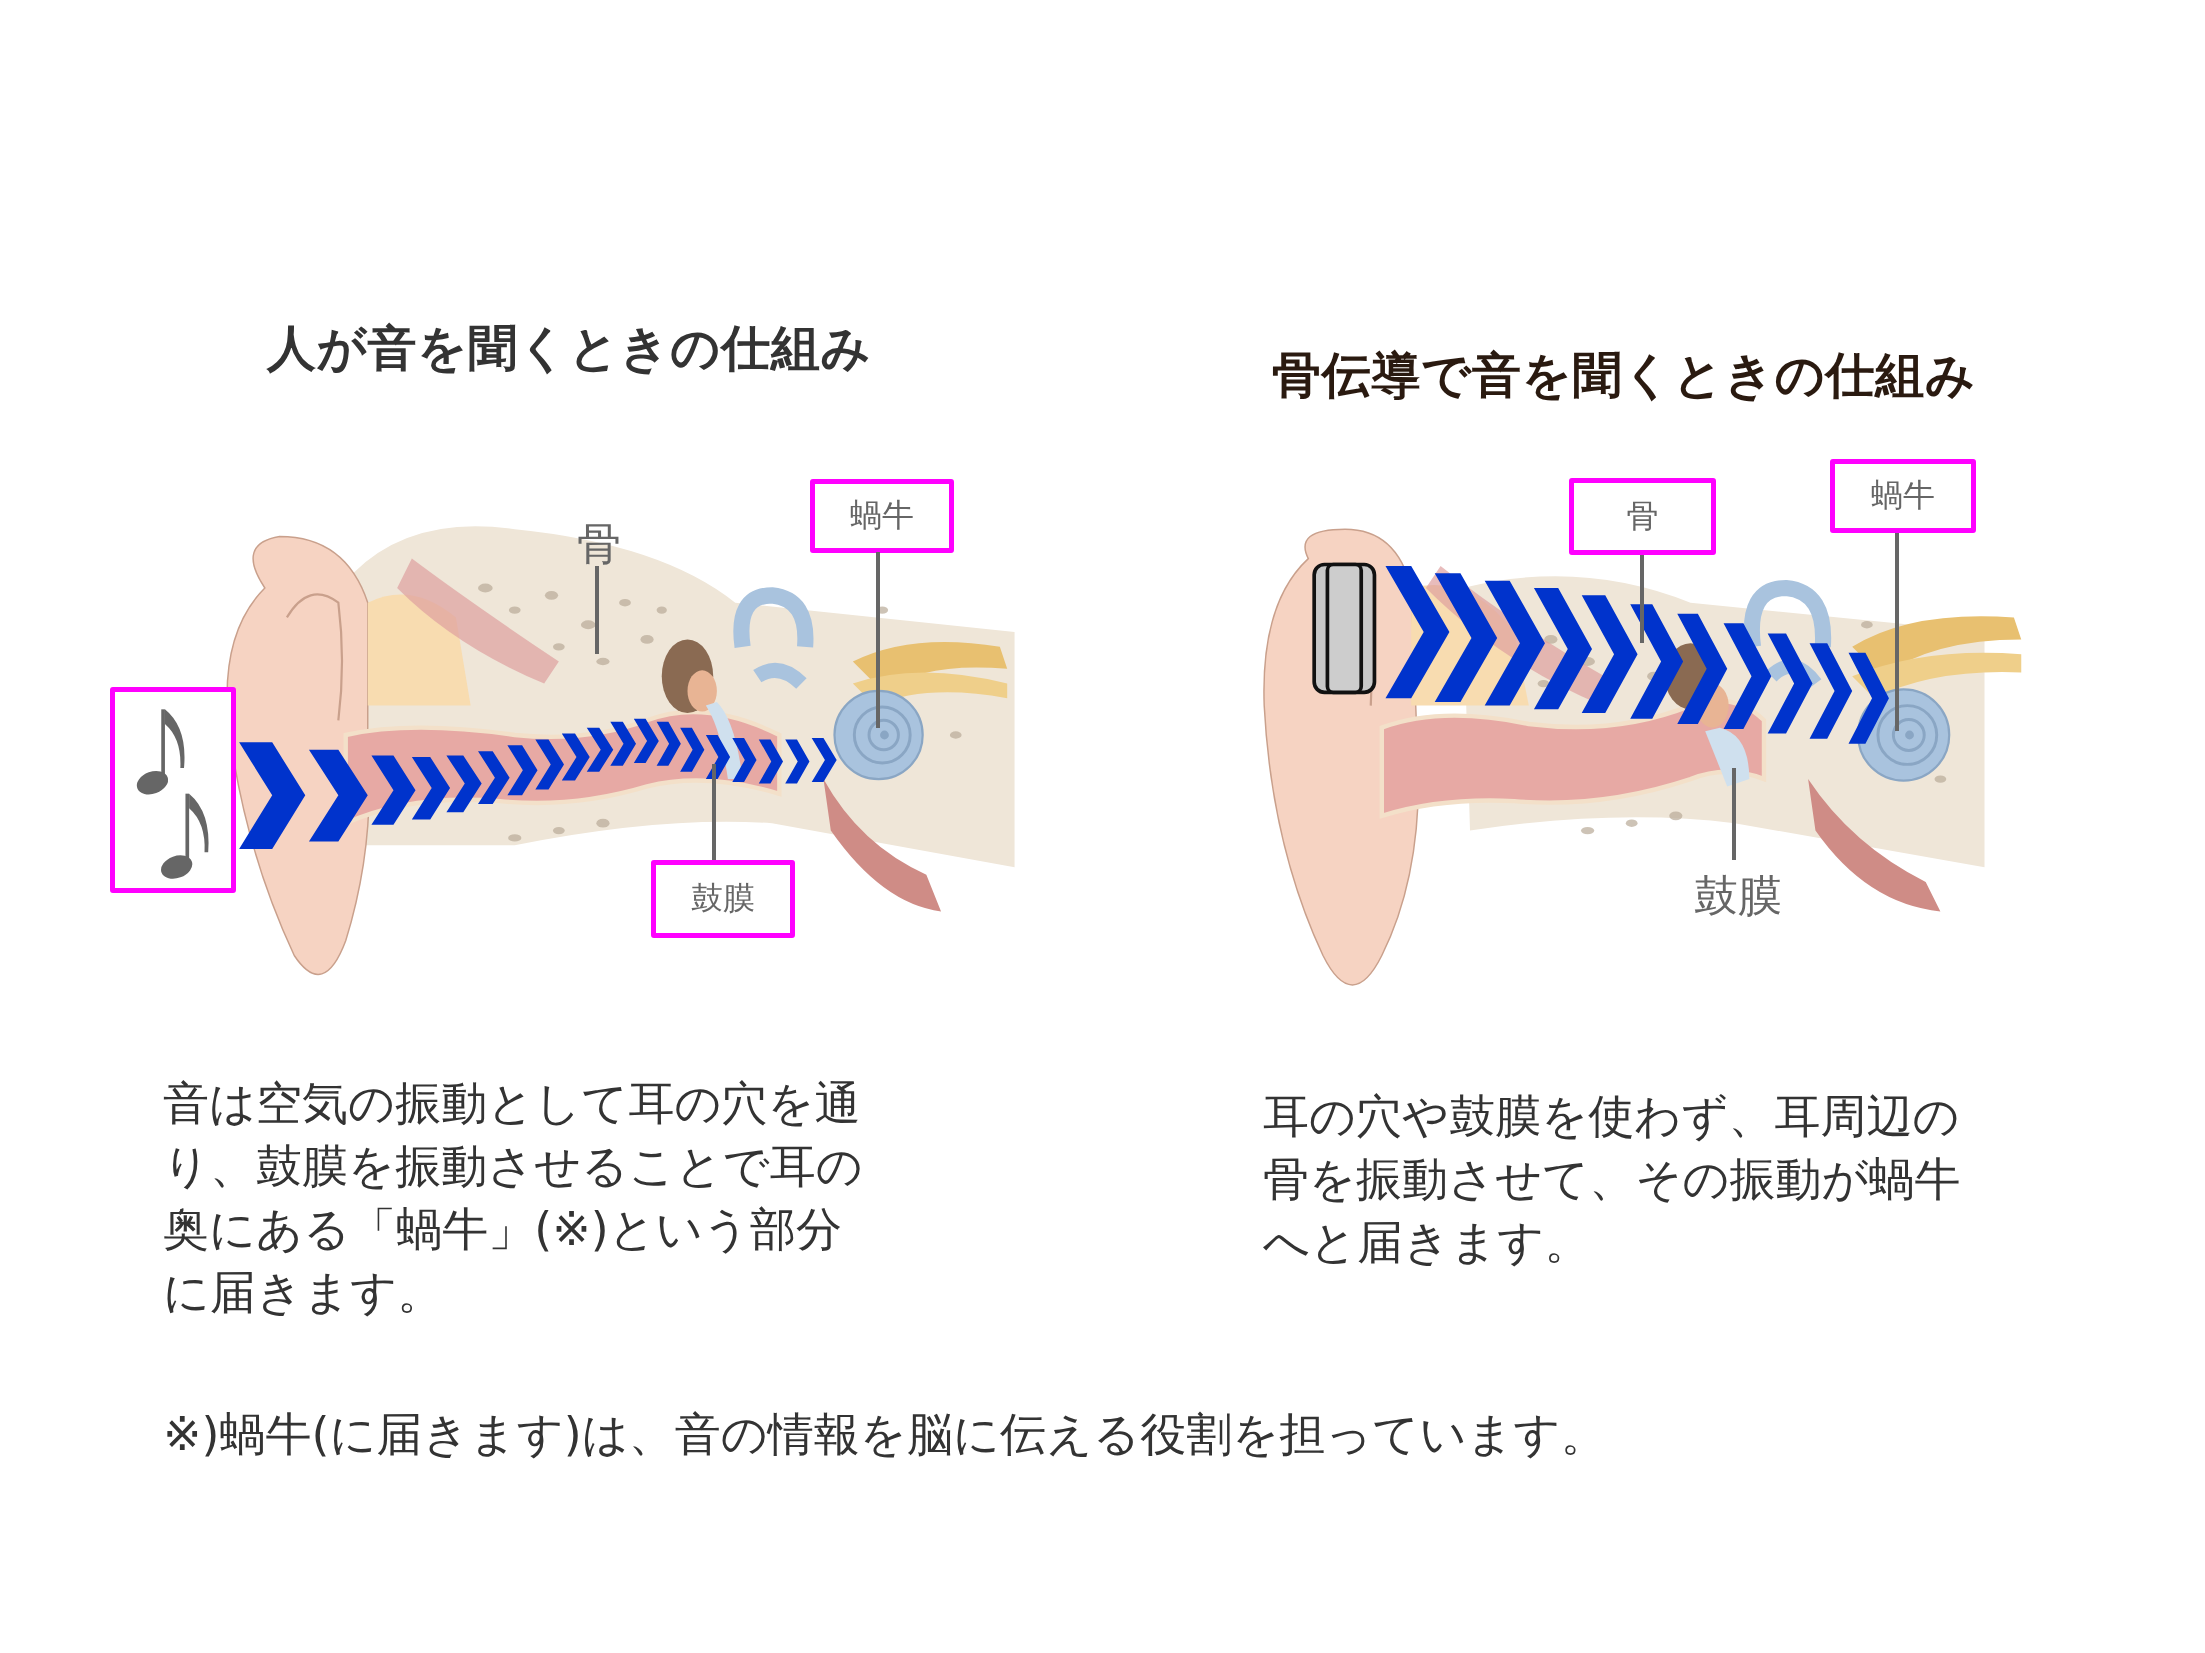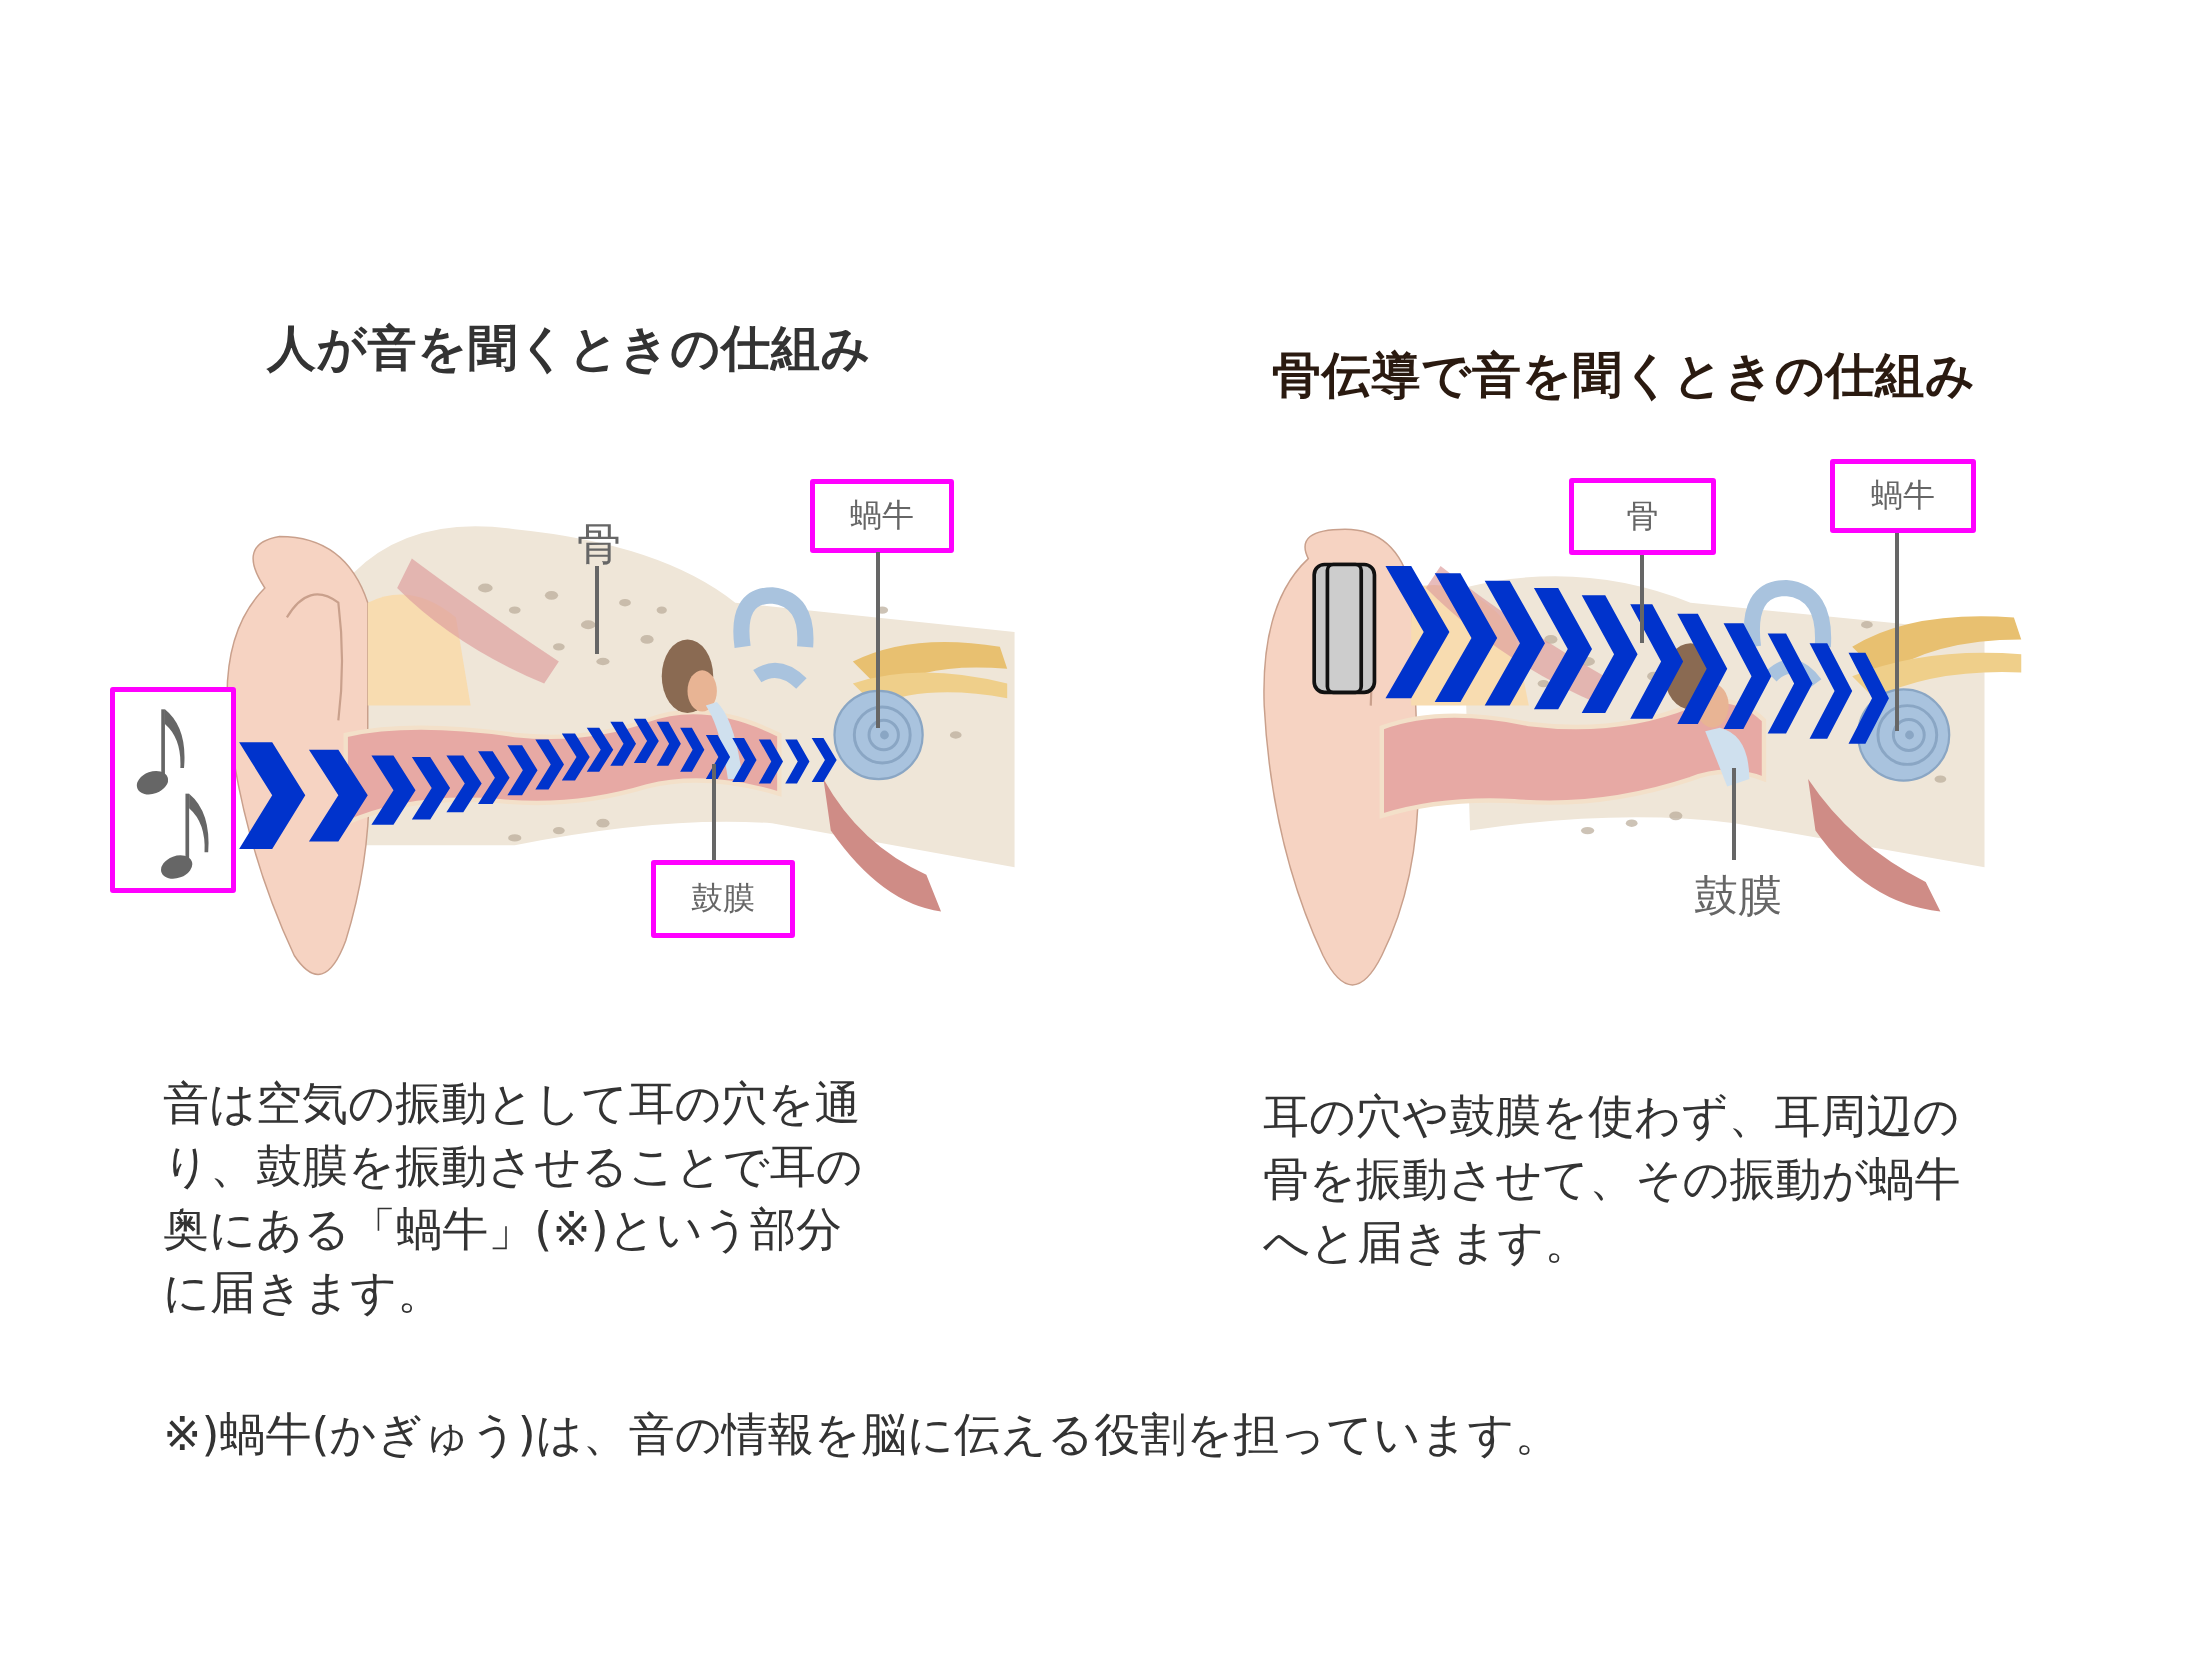--- a/index.html
+++ b/index.html
@@ -202,14 +202,14 @@
 </div>
 
 <div class="body-text" style="left:163px;top:1072px;">音は空気の振動として耳の穴を通
 り、鼓膜を振動させることで耳の
 奥にある「蝸牛」(※)という部分
 に届きます。</div>
 <div class="body-text" style="left:1263px;top:1085px;">耳の穴や鼓膜を使わず、耳周辺の
 骨を振動させて、その振動が蝸牛
 へと届きます。</div>
 
-<div class="footnote">※)蝸牛(かぎゅう)は、音の情報を脳に伝える役割を担っています。</div>
+<div class="footnote">※)蝸牛(に届きます)は、音の情報を脳に伝える役割を担っています。</div>
 
 
 </body></html>

